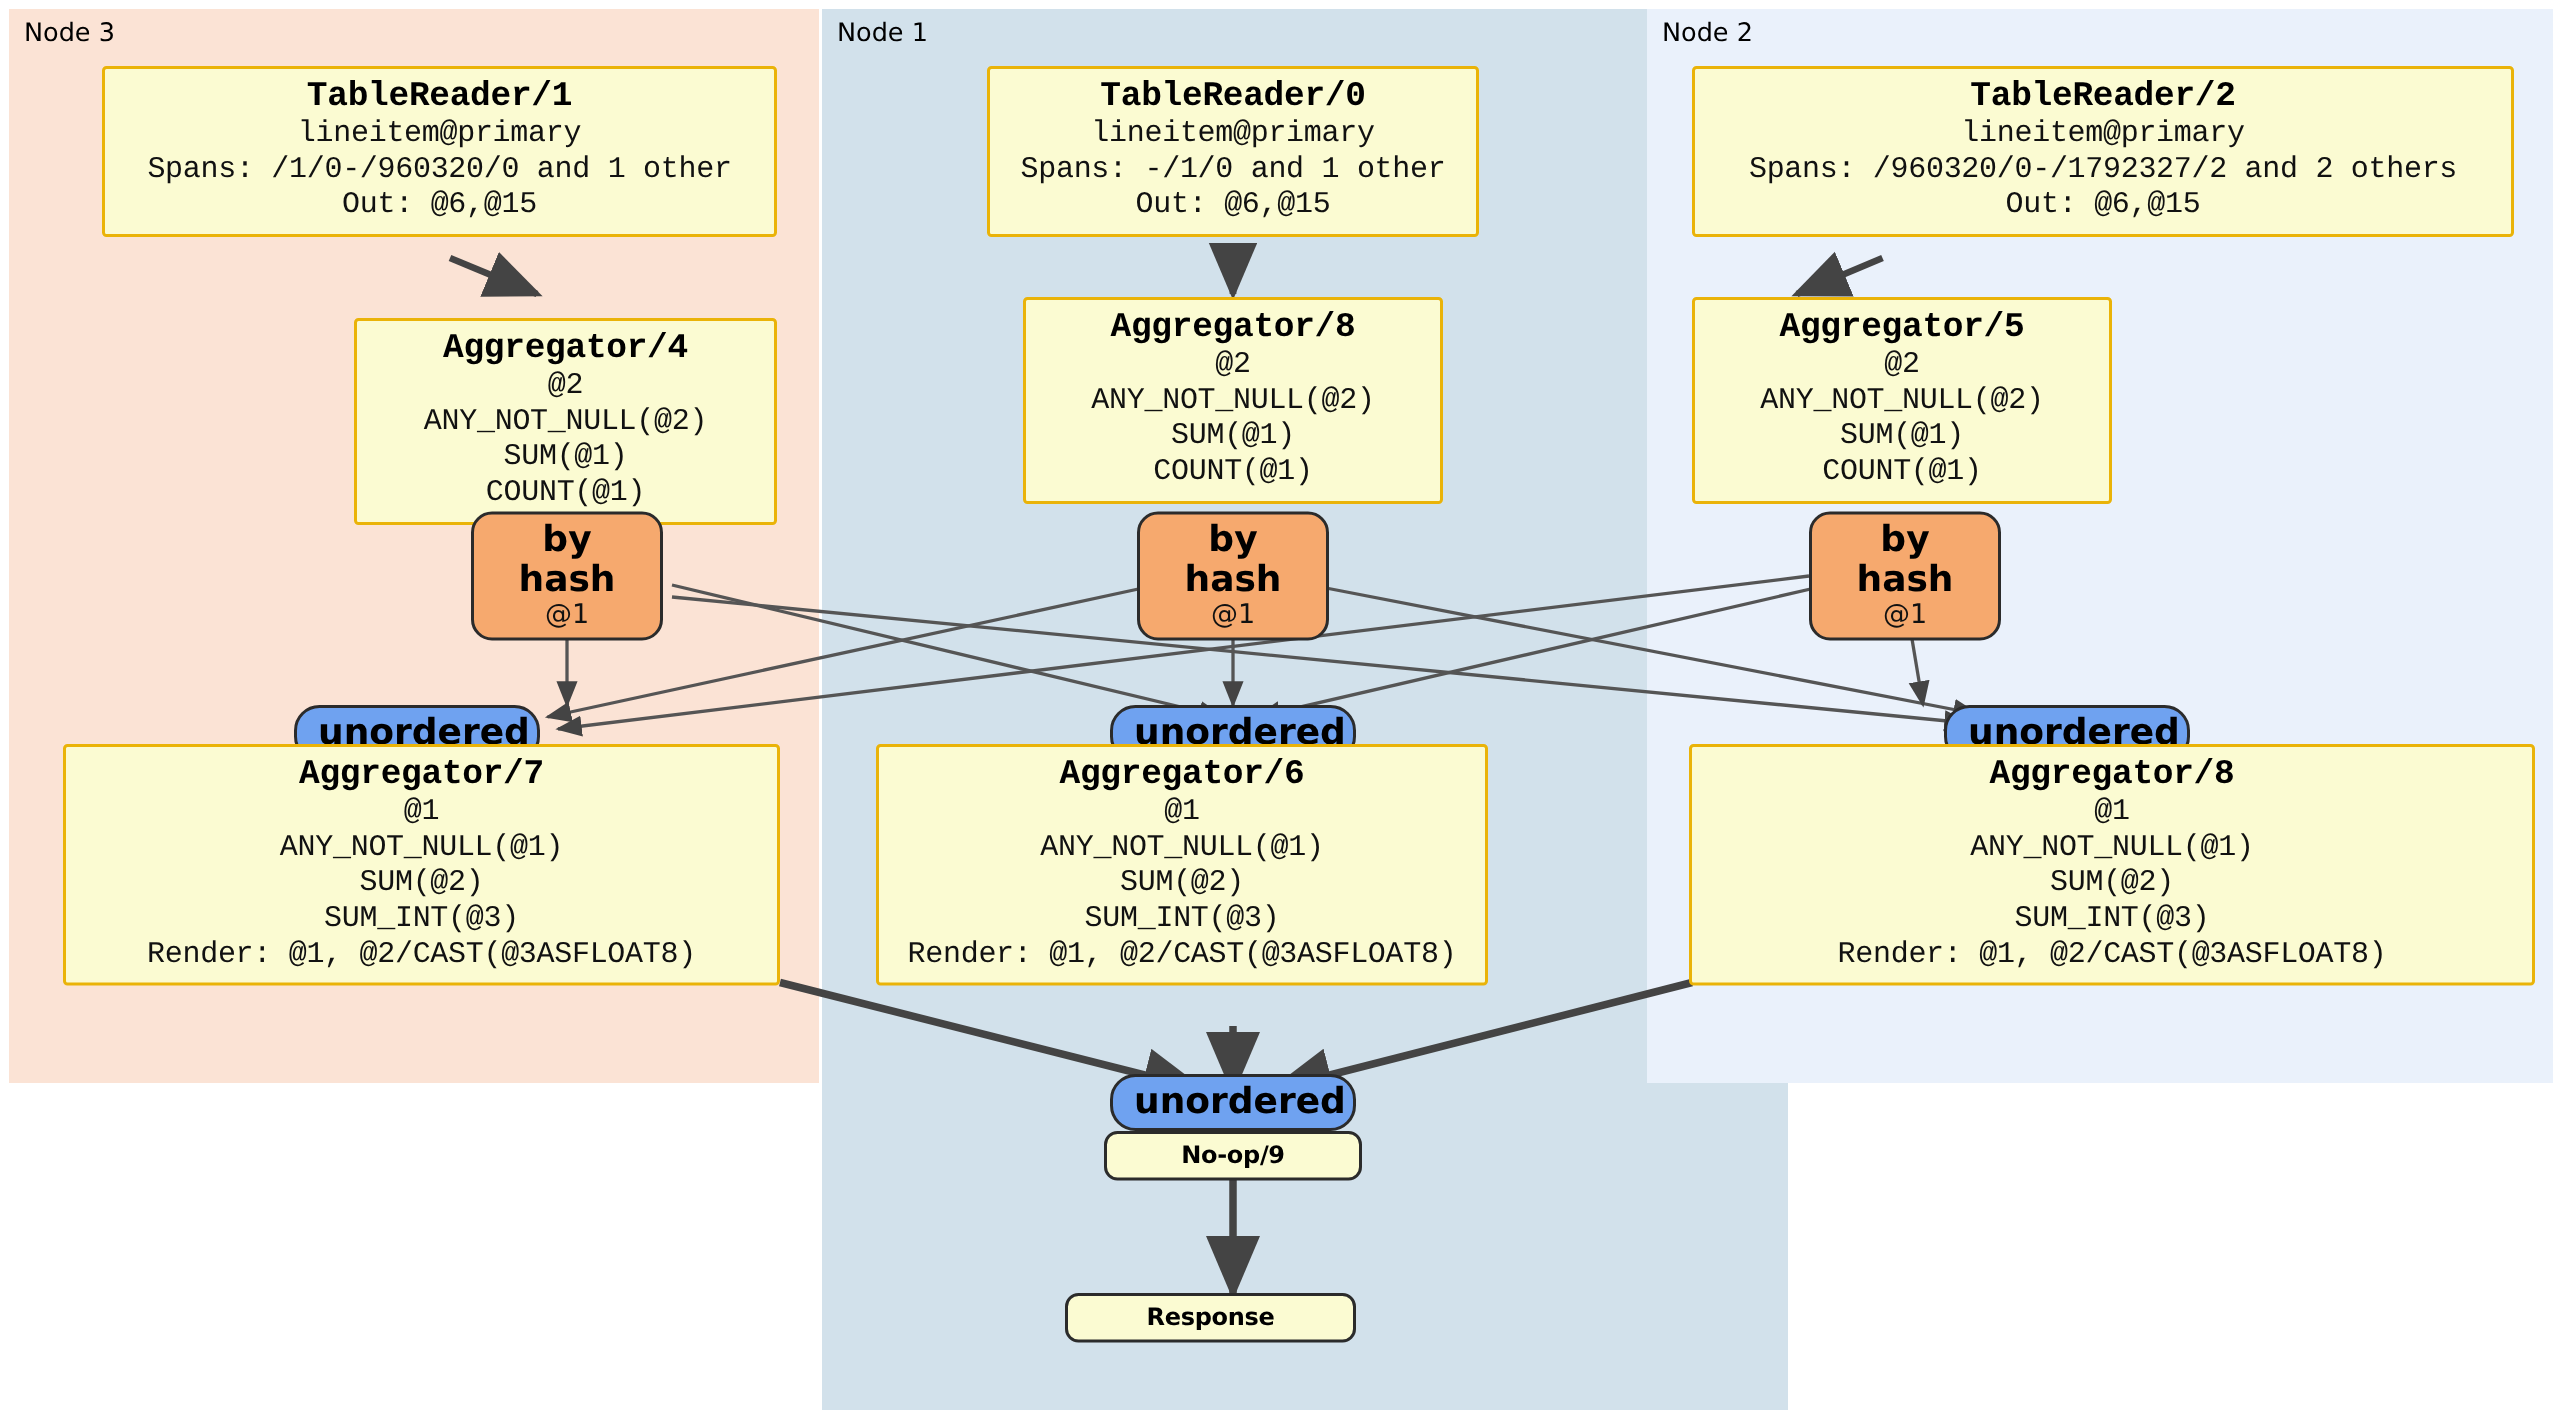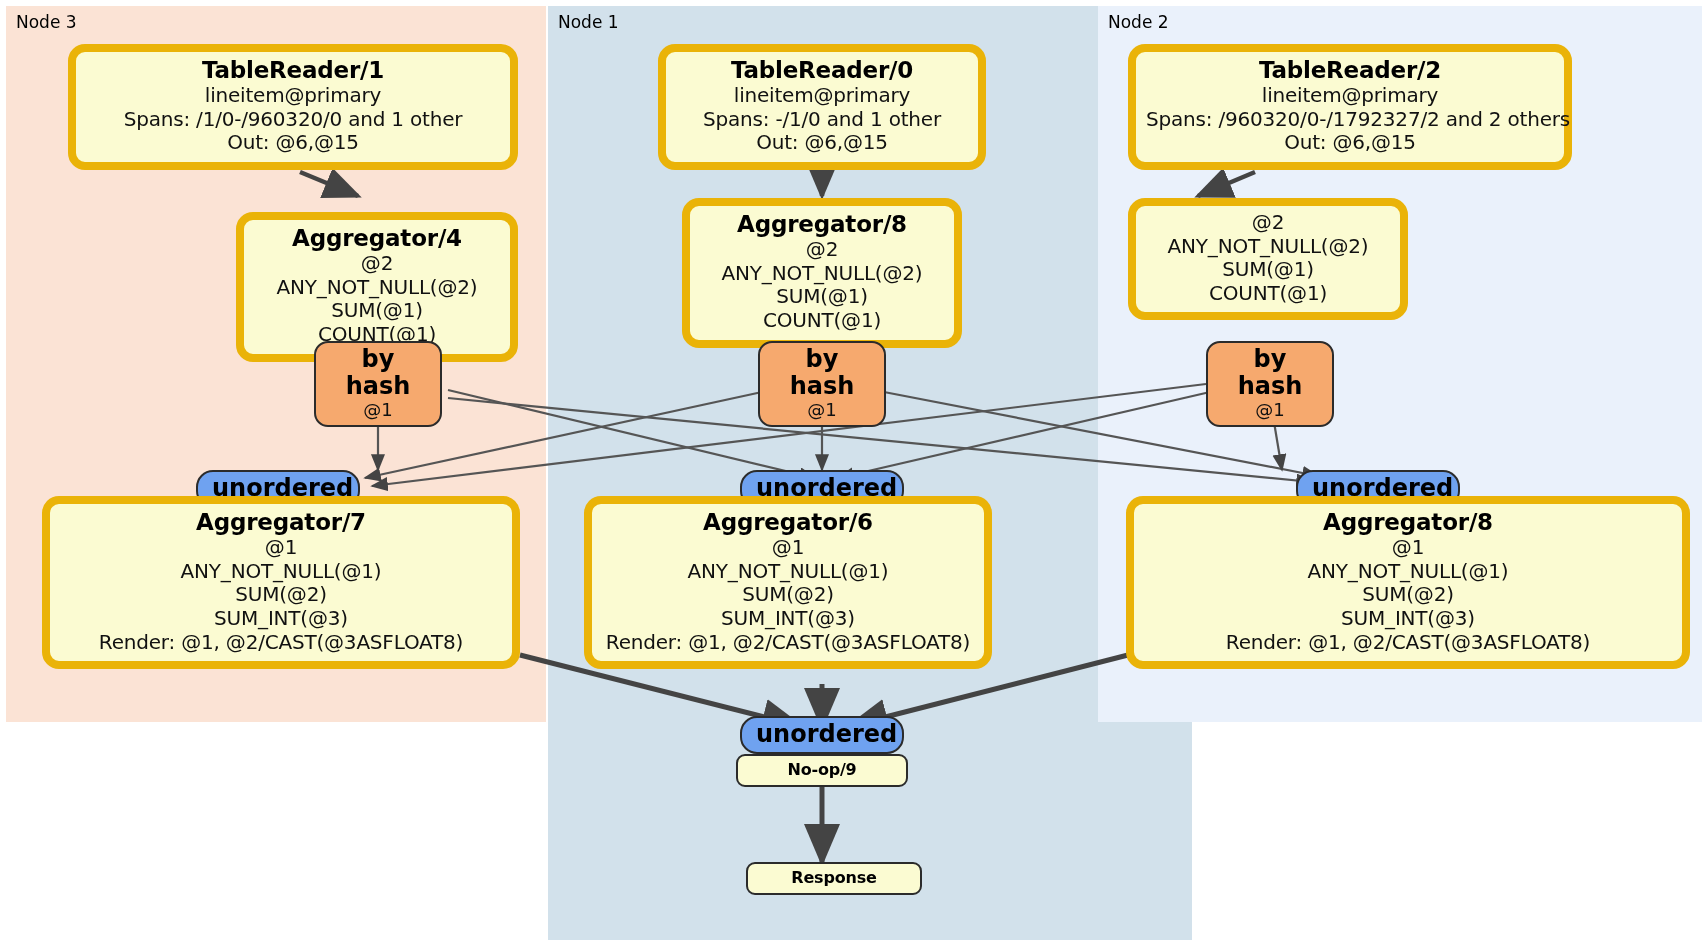--- a/index.html
+++ b/index.html
@@ -13,22 +13,22 @@
 
   #panel-node3{left:6px;  top:6px;  width:540px; height:716px; background:#fbe3d5;}
   #panel-node1{left:548px;top:6px;  width:644px; height:934px; background:#d2e1eb;}
   #panel-node2{left:1098px;top:6px; width:604px; height:716px; background:#eaf1fb;}
 
   
   #edges{position:absolute;left:0;top:0;width:1708px;height:940px;pointer-events:none;}
 
   
   .proc-box{position:absolute;box-sizing:border-box;background:#fbfbd2;
-    border:8px solid #eab308;border-radius:17px;text-align:center;
-    padding:5px 10px 7px 10px;line-height:1.18;}
+    border:2px solid #eab308;border-radius:3px;text-align:center;
+    padding:5px 10px 7px 10px;line-height:1.18;font-family:Liberation Mono, monospace;}
   .proc-title{font-weight:bold;font-size:23px;color:#000;letter-spacing:-0.2px;}
   .proc-line{font-size:20px;color:#111;letter-spacing:-0.2px;white-space:nowrap;}
 
   
   .pill{position:absolute;box-sizing:border-box;border:2px solid #2b2b2b;
     border-radius:18px;text-align:center;line-height:1.12;}
   .pill-hash{background:#f6a96e;border-radius:14px;padding:3px 12px 5px 12px;}
   .pill-unordered{background:#6fa2f0;border-radius:17px;padding:3px 14px 4px 14px;}
   .pill-title{font-weight:bold;font-size:24px;color:#000;}
   .pill-sub{font-size:18px;color:#111;}
@@ -93,21 +93,21 @@
     <div class="proc-line">Out: @6,@15</div>
   </div>
 
   <div class="proc-box" style="left:658px;top:44px;width:328px;">
     <div class="proc-title">TableReader/0</div>
     <div class="proc-line">lineitem@primary</div>
     <div class="proc-line">Spans: -/1/0 and 1 other</div>
     <div class="proc-line">Out: @6,@15</div>
   </div>
 
-  <div class="proc-box" style="left:1128px;top:44px;width:444px;">
+  <div class="proc-box" style="left:1128px;top:44px;width:548px;">
     <div class="proc-title">TableReader/2</div>
     <div class="proc-line">lineitem@primary</div>
     <div class="proc-line">Spans: /960320/0-/1792327/2 and 2 others</div>
     <div class="proc-line">Out: @6,@15</div>
   </div>
 
   <div class="proc-box" style="left:236px;top:198px;width:282px;margin-top:14px;">
     <div class="proc-title">Aggregator/4</div>
     <div class="proc-line">@2</div>
     <div class="proc-line">ANY_NOT_NULL(@2)</div>
@@ -117,20 +117,21 @@
 
   <div class="proc-box" style="left:682px;top:198px;width:280px;">
     <div class="proc-title">Aggregator/8</div>
     <div class="proc-line">@2</div>
     <div class="proc-line">ANY_NOT_NULL(@2)</div>
     <div class="proc-line">SUM(@1)</div>
     <div class="proc-line">COUNT(@1)</div>
   </div>
 
   <div class="proc-box" style="left:1128px;top:198px;width:280px;">
+    <div class="proc-title">Aggregator/5</div>
     <div class="proc-line">@2</div>
     <div class="proc-line">ANY_NOT_NULL(@2)</div>
     <div class="proc-line">SUM(@1)</div>
     <div class="proc-line">COUNT(@1)</div>
   </div>
 
   <div class="pill pill-hash" style="left:314px;top:341px;width:128px;">
     <div class="pill-title">by hash</div>
     <div class="pill-sub">@1</div>
   </div>
@@ -185,17 +186,17 @@
   </div>
 
   <div class="pill pill-unordered" style="left:740px;top:716px;width:164px;">
     <div class="pill-title">unordered</div>
   </div>
 
   <div class="small-box" style="left:736px;top:754px;width:172px;">
     <div class="proc-title">No-op/9</div>
   </div>
 
-  <div class="small-box" style="left:746px;top:862px;width:176px;">
+  <div class="small-box" style="left:710px;top:862px;width:194px;">
     <div class="proc-title">Response</div>
   </div>
 
 </div>
 
 </body></html>

